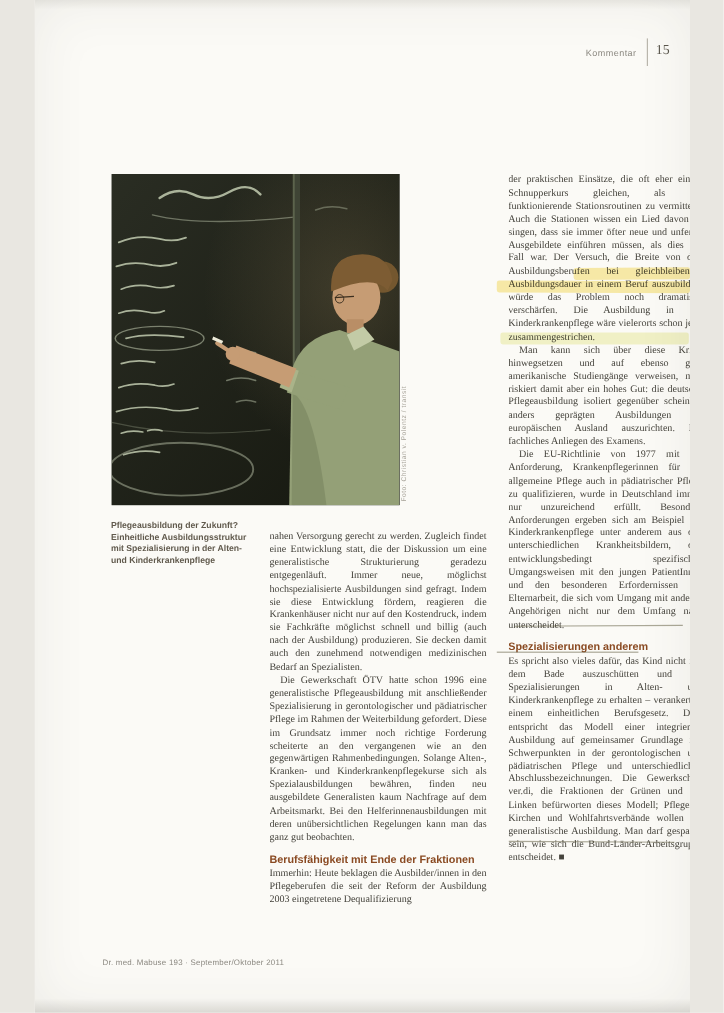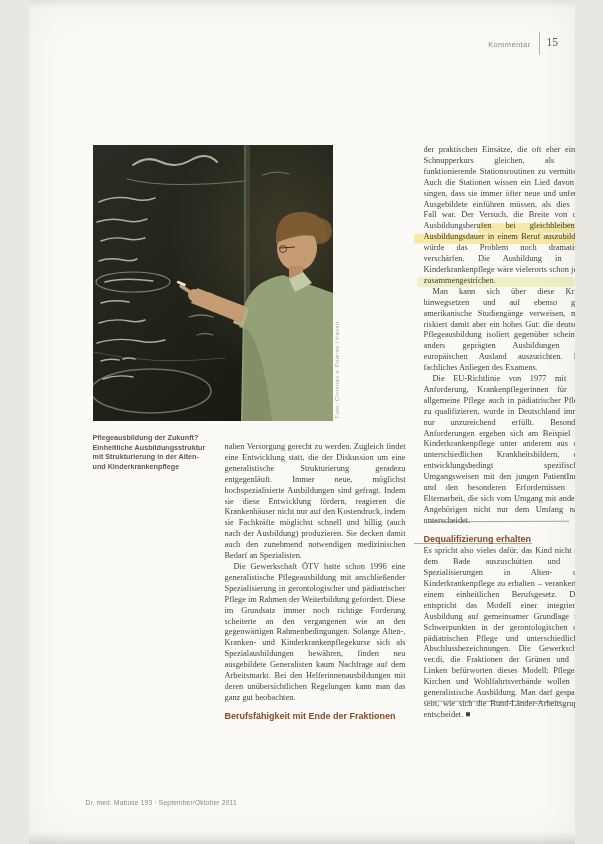--- a/index.html
+++ b/index.html
@@ -139,33 +139,34 @@
         <path d="M190,196 L198,178 L152,164 L146,182 Z" fill="#94a077"></path>
         <path d="M150,182 L156,164 L146,160 L140,178 Z" fill="#aab389"></path>
         <path d="M148,178 L154,162 L104,143 L98,158 Z" fill="#c69c74"></path>
         <circle cx="101" cy="150" r="6" fill="#c69c74"></circle>
         <path d="M97,147 l-9,-6" stroke="#c69c74" stroke-width="3.4" stroke-linecap="round" fill="none"></path>
         <rect x="84" y="137" width="9" height="2.6" fill="#ecead8" transform="rotate(24 88 138)"></rect>
       </g>
     </svg>
   </div>
   <div class="photo-credit">Foto: Christian v. Polentz / transit</div>
-  <div class="caption">Pflegeausbildung der Zukunft? Einheitliche Ausbildungsstruktur mit Strukturierung in der Alten- und Kinderkrankenpflege</div>
+  <div class="caption">Pflegeausbildung der Zukunft? Einheitliche Ausbildungsstruktur mit Spezialisierung in der Alten- und Kinderkrankenpflege</div>
 
   <div class="col col-left">
     <p>nahen Versorgung gerecht zu werden. Zugleich findet eine Entwicklung statt, die der Diskussion um eine generalistische Strukturierung geradezu entgegenläuft. Immer neue, möglichst hochspezialisierte Ausbildungen sind gefragt. Indem sie diese Entwicklung fördern, reagieren die Krankenhäuser nicht nur auf den Kostendruck, indem sie Fachkräfte möglichst schnell und billig (auch nach der Ausbildung) produzieren. Sie decken damit auch den zunehmend notwendigen medizinischen Bedarf an Spezialisten.</p>
     <p class="indent">Die Gewerkschaft ÖTV hatte schon 1996 eine generalistische Pflegeausbildung mit anschließender Spezialisierung in gerontologischer und pädiatrischer Pflege im Rahmen der Weiterbildung gefordert. Diese im Grundsatz immer noch richtige Forderung scheiterte an den vergangenen wie an den gegenwärtigen Rahmenbedingungen. Solange Alten-, Kranken- und Kinderkrankenpflegekurse sich als Spezialausbildungen bewähren, finden neu ausgebildete Generalisten kaum Nachfrage auf dem Arbeitsmarkt. Bei den Helferinnenausbildungen mit deren unübersichtlichen Regelungen kann man das ganz gut beobachten.</p>
     <h3 class="subhead">Berufsfähigkeit mit Ende der Fraktionen</h3>
+    <p>Immerhin: Heute beklagen die Ausbilder/innen in den Pflegeberufen die seit der Reform der Ausbildung 2003 eingetretene Dequalifizierung</p>
   </div>
 
   <div class="col col-right">
     <p>der praktischen Einsätze, die oft eher einem Schnupperkurs gleichen, als gut funktionierende Stationsroutinen zu vermitteln. Auch die Stationen wissen ein Lied davon zu singen, dass sie immer öfter neue und unfertig Ausgebildete einführen müssen, als dies der Fall war. Der Versuch, die Breite von drei Ausbildungsberufen bei gleichbleibender Ausbildungsdauer in einem Beruf auszubilden, würde das Problem noch dramatisch verschärfen. Die Ausbildung in der Kinderkrankenpflege wäre vielerorts schon jetzt zusammengestrichen.</p>
     <p class="indent">Man kann sich über diese Kritik hinwegsetzen und auf ebenso gute amerikanische Studiengänge verweisen, man riskiert damit aber ein hohes Gut: die deutsche Pflegeausbildung isoliert gegenüber scheinbar anders geprägten Ausbildungen im europäischen Ausland auszurichten. Ein fachliches Anliegen des Examens.</p>
     <p class="indent">Die EU-Richtlinie von 1977 mit der Anforderung, Krankenpflegerinnen für die allgemeine Pflege auch in pädiatrischer Pflege zu qualifizieren, wurde in Deutschland immer nur unzureichend erfüllt. Besondere Anforderungen ergeben sich am Beispiel der Kinderkrankenpflege unter anderem aus den unterschiedlichen Krankheitsbildern, den entwicklungsbedingt spezifischen Umgangsweisen mit den jungen PatientInnen und den besonderen Erfordernissen der Elternarbeit, die sich vom Umgang mit anderen Angehörigen nicht nur dem Umfang nach unterscheidet.</p>
-    <h3 class="subhead">Dequalifizierung erhalten</h3>
+    <h3 class="subhead">Spezialisierungen anderem</h3>
     <p>Es spricht also vieles dafür, das Kind nicht mit dem Bade auszuschütten und die Spezialisierungen in Alten- und Kinderkrankenpflege zu erhalten – verankert in einem einheitlichen Berufsgesetz. Dem entspricht das Modell einer integrierten Ausbildung auf gemeinsamer Grundlage mit Schwerpunkten in der gerontologischen und pädiatrischen Pflege und unterschiedlichen Abschlussbezeichnungen. Die Gewerkschaft ver.di, die Fraktionen der Grünen und der Linken befürworten dieses Modell; Pflegerat, Kirchen und Wohlfahrtsverbände wollen die generalistische Ausbildung. Man darf gespannt sein, wie sich die Bund-Länder-Arbeitsgruppe entscheidet. ■</p>
   </div>
 
   <div class="hl hl1"></div>
   <div class="hl hl2"></div>
   <div class="hl hl3"></div>
   <div class="ul ul1"></div>
   <div class="ul ul2"></div>
   <div class="ul ul3"></div>
 

